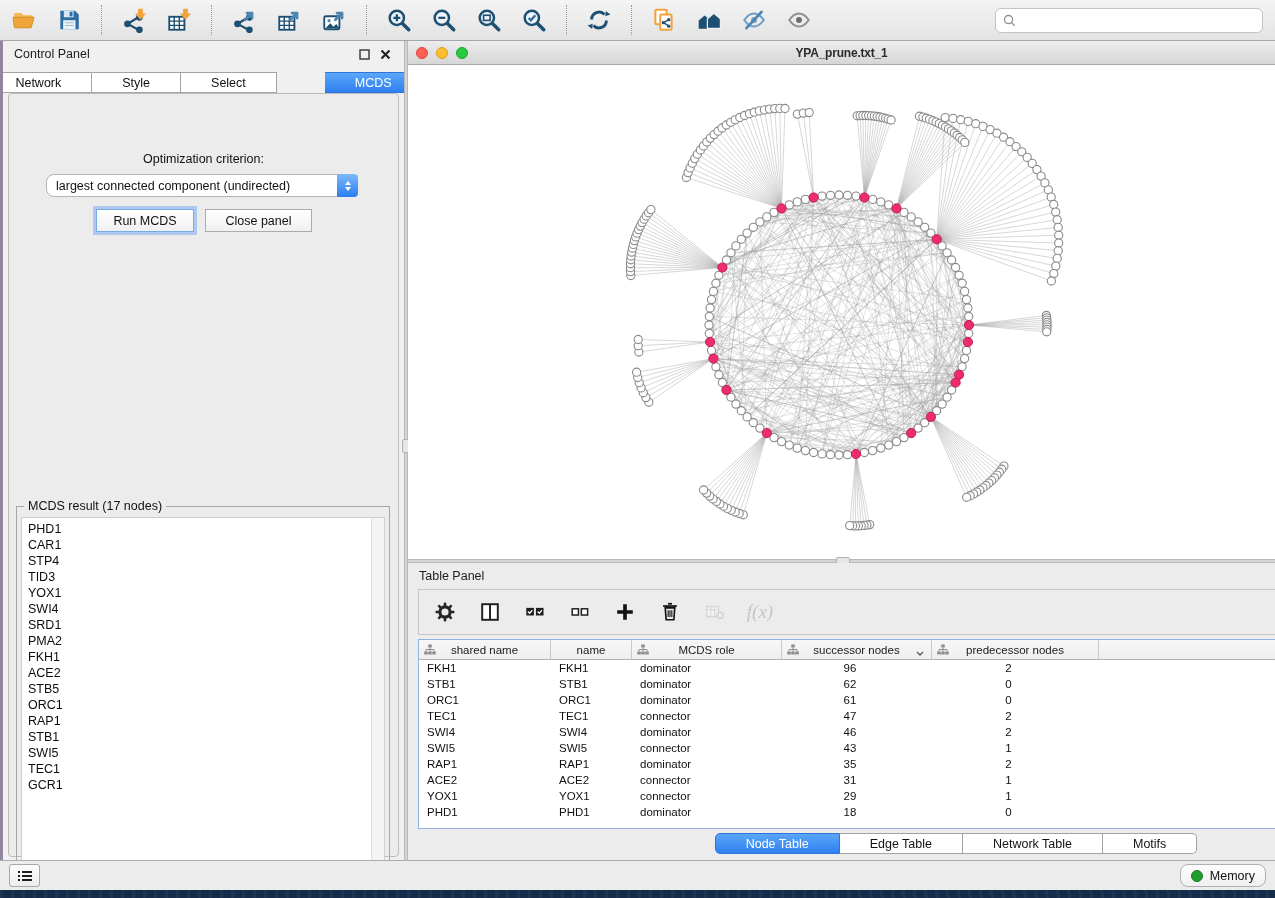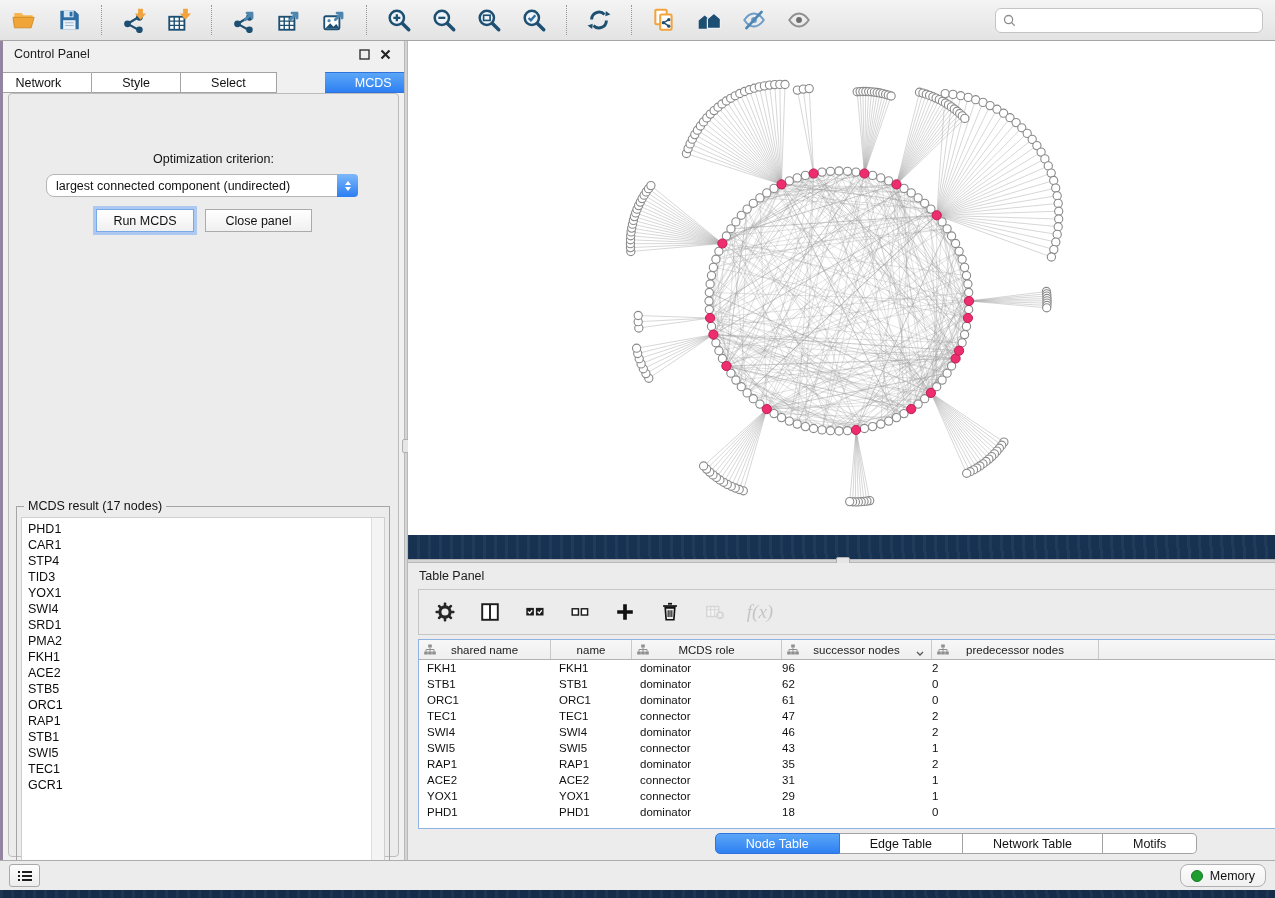--- a/index.html
+++ b/index.html
@@ -58,21 +58,21 @@
   }
   .seg .seg-btn:first-child { border-left:1px solid #a3a3a3; border-radius:5px 0 0 5px; }
   .seg .seg-btn:last-child { border-radius:0 5px 5px 0; }
   .seg .seg-btn.active {
     background:linear-gradient(#5ba6f8,#2e80f2); border-color:#2e74dc; color:#fff;margin-left:48px;
   }
   #cp-content {
     position:absolute; left:5px; top:52px; width:391px; height:764px;
     background:#ececec; border:1px solid #bcbcbc; border-radius:4px;
   }
-  #opt-label { position:absolute; left:10px; top:58px; width:100%; text-align:center; font-size:12.5px; color:#111; }
+  #opt-label { position:absolute; left:0; top:58px; width:100%; text-align:center; font-size:12.5px; color:#111; }
   #criterion-dropdown {
     position:absolute; left:37px; top:80px; width:312px; height:23px;
     background:#fff; border:1px solid #b5b5b5; border-radius:8px;
     display:flex; align-items:center; cursor:default;
   }
   #criterion-dropdown .dd-value { flex:1; padding:0 9px; font-size:12.5px; color:#111; white-space:nowrap; overflow:hidden; }
   #criterion-dropdown .dd-spin {
     width:21px; align-self:stretch; margin:-1px -1px -1px 0;
     background:linear-gradient(#7db8fa,#2b7df2); border-radius:0 4px 4px 0;
     display:flex; flex-direction:column; align-items:center; justify-content:center; gap:2px;
@@ -148,21 +148,21 @@
     background:linear-gradient(#f7f7f7,#efefef); border-bottom:1px solid #b3b3b3;
     display:grid; grid-template-columns:132px 81px 150px 150px 167px 1fr;
   }
   .th { position:relative; border-right:1px solid #c9c9c9; display:flex; align-items:center; justify-content:center; font-size:11.5px; color:#1a1a1a; }
   .th .hicon { position:absolute; left:5px; top:4px; width:12px; height:12px; }
   .th .sort-chevron { position:absolute; right:7px; top:7px; width:8px; height:6px; }
   #tbody { position:absolute; left:0; right:13px; top:20px; bottom:0; overflow:hidden; }
   .tr { display:grid; grid-template-columns:132px 81px 150px 150px 167px 1fr; height:16px; }
   .td { font-size:11.5px; line-height:16px; color:#111; white-space:nowrap; overflow:hidden; }
   .td.c-text { padding-left:8px; }
-  .td.c-num { text-align:left; padding-right:14px; }
+  .td.c-num { text-align:center; padding-right:14px; }
   #tbl-vscroll {
     position:absolute; right:0; top:20px; bottom:0; width:13px;
     background:#f2f2f2; border-left:1px solid #d5d5d5;
   }
   #tbl-thumb { position:absolute; left:1px; top:5px; width:10px; height:102px; background:#c6c6c6; border-radius:5px; }
   #tp-tabs { position:absolute; left:0; right:0; top:270px; display:flex; justify-content:center; }
 
   
   #status-bar {
     position:absolute; left:0; top:860px; width:1275px; height:30px;
@@ -389,20 +389,28 @@
         </div>
       </div>
     </div>
   </div>
 
   <div id="v-splitter">
       <div class="grip"></div>
     </div>
 
   <div id="network-window">
+    <div id="net-titlebar">
+      <div class="lights">
+        <span class="light red"></span>
+        <span class="light yellow"></span>
+        <span class="light green"></span>
+      </div>
+      <span id="net-title">YPA_prune.txt_1</span>
+    </div>
     <svg id="net-canvas" viewBox="0 0 867 494">
         <g stroke="#979797" stroke-width="0.75" stroke-opacity="0.38">
           <line x1="322.9" y1="187.8" x2="405.6" y2="387.5"></line>
           <line x1="488.5" y1="143.4" x2="414.0" y2="388.9"></line>
           <line x1="351.9" y1="363.1" x2="472.8" y2="383.1"></line>
           <line x1="448.0" y1="388.9" x2="318.4" y2="195.0"></line>
           <line x1="496.0" y1="372.6" x2="318.4" y2="325.0"></line>
           <line x1="314.4" y1="317.5" x2="539.1" y2="187.8"></line>
           <line x1="547.6" y1="202.5" x2="559.9" y2="277.0"></line>
           <line x1="373.5" y1="376.6" x2="522.9" y2="168.1"></line>

